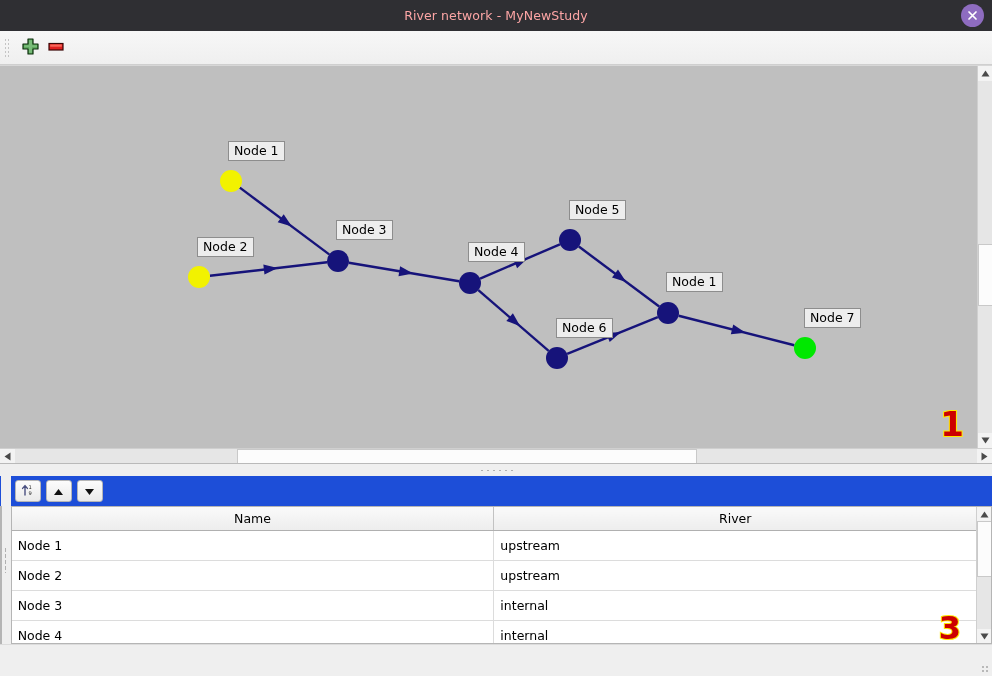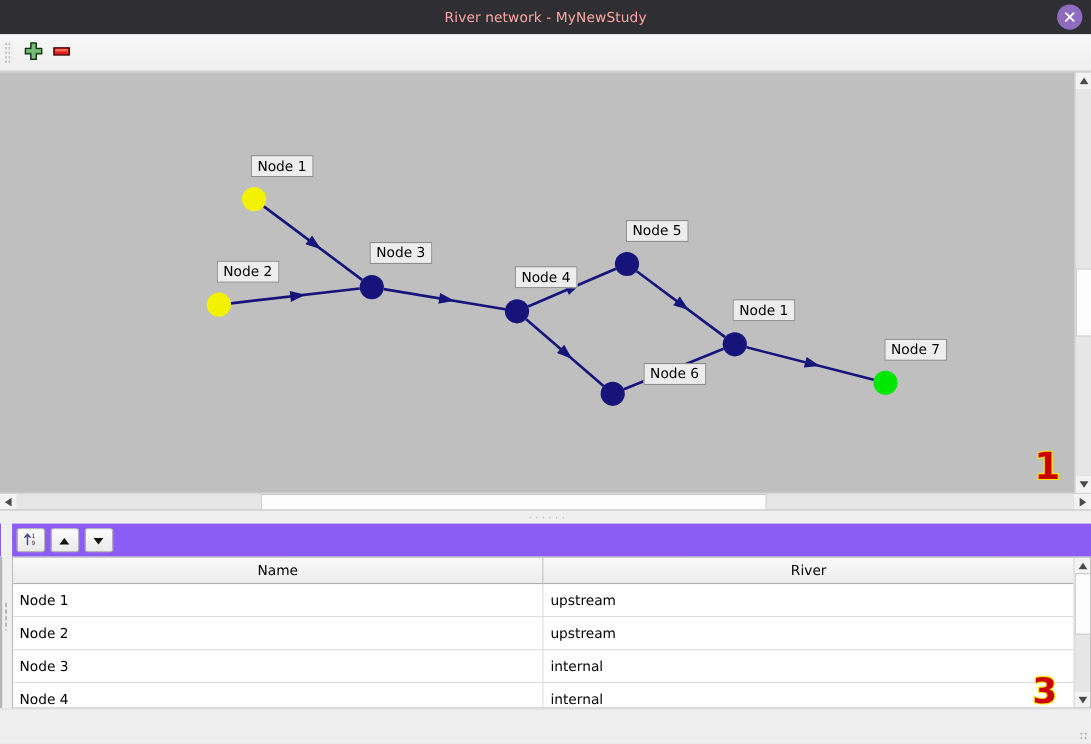--- a/index.html
+++ b/index.html
@@ -134,21 +134,21 @@
   
   #bottom {
     flex: 1 1 auto;
     display: flex;
     background: #efefef;
     min-height: 0;
   }
   .table-panel {
     display: flex; flex-direction: column;
     min-width: 0;
-    background: #8b5cf6;
+    background: #1d4ed8;
   }
   #panel-left  { width: 707px; }
   #splitter-v {
     width: 10px; min-width: 10px;
     background: #efefef;
     display: flex; align-items: center; justify-content: center;
     cursor: ew-resize;
   }
   .dots-v {
     width: 3px; height: 26px;
@@ -308,21 +308,21 @@
           <circle cx="805" cy="282" r="11" fill="#00e800"></circle>
         </g>
     </svg>
 
     <div id="label-layer">
         <div class="node-label" style="left: 228px; top: 75px;">Node 1</div>
         <div class="node-label" style="left: 197px; top: 171px;">Node 2</div>
         <div class="node-label" style="left: 336px; top: 154px;">Node 3</div>
         <div class="node-label" style="left: 468px; top: 176px;">Node 4</div>
         <div class="node-label" style="left: 569px; top: 134px;">Node 5</div>
-        <div class="node-label" style="left: 556px; top: 264px; margin-left: 29px;">Node 6</div>
+        <div class="node-label" style="left: 556px; top: 252px;">Node 6</div>
         <div class="node-label" style="left: 666px; top: 206px;">Node 1</div>
         <div class="node-label" style="left: 804px; top: 242px;">Node 7</div>
       </div>
 
     <div class="annot" style="right:28px; bottom:22px;">1</div>
 
     <div id="vscroll">
       <div class="sb-arrow" style="left:0; top:0; width:15px; height:15px;">
         <svg width="9" height="7" viewBox="0 0 9 7">
             <path d="M4.5 0.5 L8.5 6.5 L0.5 6.5 Z" fill="#4a4a4a"></path>

